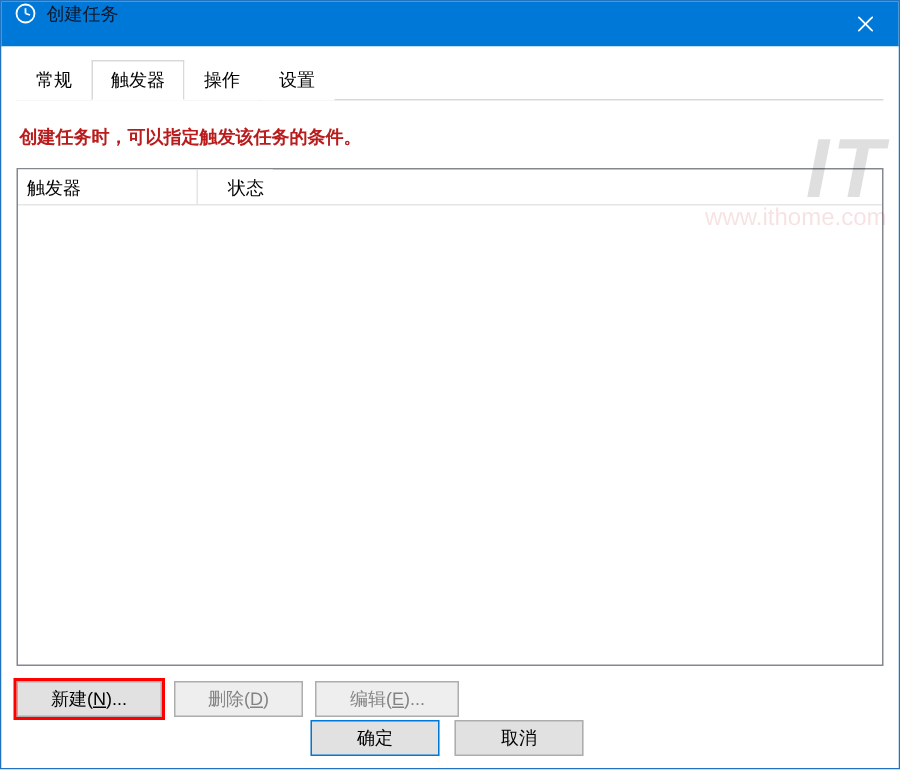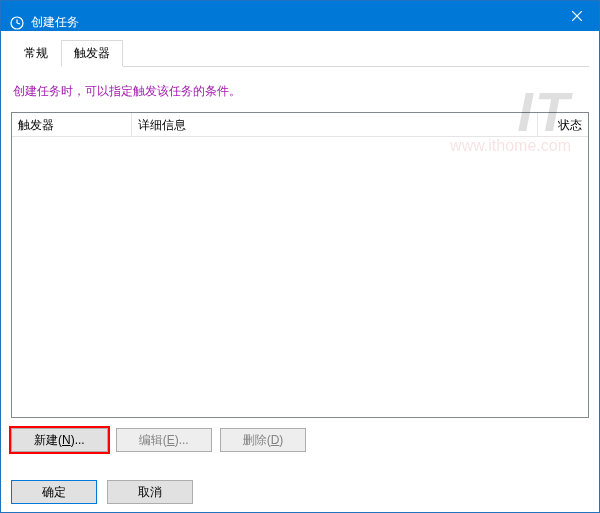--- a/index.html
+++ b/index.html
@@ -19,22 +19,22 @@
     .outer-border {
       width: 600px;
       height: 513px;
       border: 1px solid #2173c0;
       position: relative;
     }
     .titlebar {
       background: #0078d7;
       height: 30px;
       display: flex;
-      align-items: flex-end;
-      color: #ffffff;
+      align-items: flex-start;
+      color: #0f172a;
       padding-left: 8px;
       position: relative;
     }
     .titlebar .icon {
       width: 16px;
       height: 16px;
       margin-right: 6px;
       display: flex;
       align-items: center;
       justify-content: center;
@@ -78,21 +78,22 @@
       font-size: 12px;
     }
     .tab.active {
       border-color: #d9d9d9;
       border-bottom: 1px solid #fff;
       background: #fff;
     }
     .description {
       margin: 6px 2px 12px 2px;
       font-size: 12px;
-      color: #a21caf;
+      color: #b91c1c;
+      font-weight: bold;
     }
     .table-wrap {
       border: 1px solid #828790;
       flex: 1;
       background: #fff;
       display: flex;
       flex-direction: column;
     }
     .table-header {
       display: flex;
@@ -134,42 +135,42 @@
       color: #838383;
       background: #eee;
       cursor: default;
     }
     .btn.highlight-red {
       outline: 2px solid #ff0000;
       outline-offset: 0px;
     }
     .footer {
       display: flex;
-      justify-content: flex-start;
+      justify-content: center;
       gap: 10px;
-      margin-top: 28px;
+      margin-top: 2px;
       padding-right: 4px;
     }
     .btn-footer {
       width: 86px;
       height: 24px;
       border: 1px solid #adadad;
       background: #e1e1e1;
       font-size: 12px;
       cursor: pointer;
       font-family: inherit;
     }
     .btn-footer.default {
       border-color: #0078d7;
     }
     u { text-decoration: underline; }
     
     .watermark {
       position: absolute;
-      right: 28px;
+      right: 8px;
       top: 56px;
       opacity: 0.12;
       text-align: right;
       pointer-events: none;
       font-family: "Arial", sans-serif;
     }
     .watermark .it {
       font-size: 56px;
       font-weight: 900;
       font-style: italic;
@@ -201,37 +202,38 @@
         <line x1="0" y1="0" x2="10" y2="10" stroke="#fff" stroke-width="1.2"></line>
         <line x1="10" y1="0" x2="0" y2="10" stroke="#fff" stroke-width="1.2"></line>
       </svg>
     </div>
   </div>
 
   <div class="content">
     <div class="tabs">
       <div class="tab">常规</div>
       <div class="tab active">触发器</div>
+      <div class="tab">操作</div>
+      <div class="tab">设置</div>
     </div>
 
     <div class="description">创建任务时，可以指定触发该任务的条件。</div>
 
     <div class="table-wrap">
       <div class="table-header">
         <div class="th col1">触发器</div>
-        <div class="th col2">详细信息</div>
         <div class="th col3">状态</div>
       </div>
       <div class="table-body"></div>
     </div>
 
     <div class="action-row">
       <button class="btn highlight-red"><span>新建(<u>N</u>)...</span></button>
+      <button class="btn disabled"><span>删除(<u>D</u>)</span></button>
       <button class="btn disabled"><span>编辑(<u>E</u>)...</span></button>
-      <button class="btn disabled"><span>删除(<u>D</u>)</span></button>
     </div>
 
     <div class="footer">
       <button class="btn-footer default">确定</button>
       <button class="btn-footer">取消</button>
     </div>
 
     <div class="watermark">
       <div class="it">IT</div>
       <div class="sub">www.ithome.com</div>

